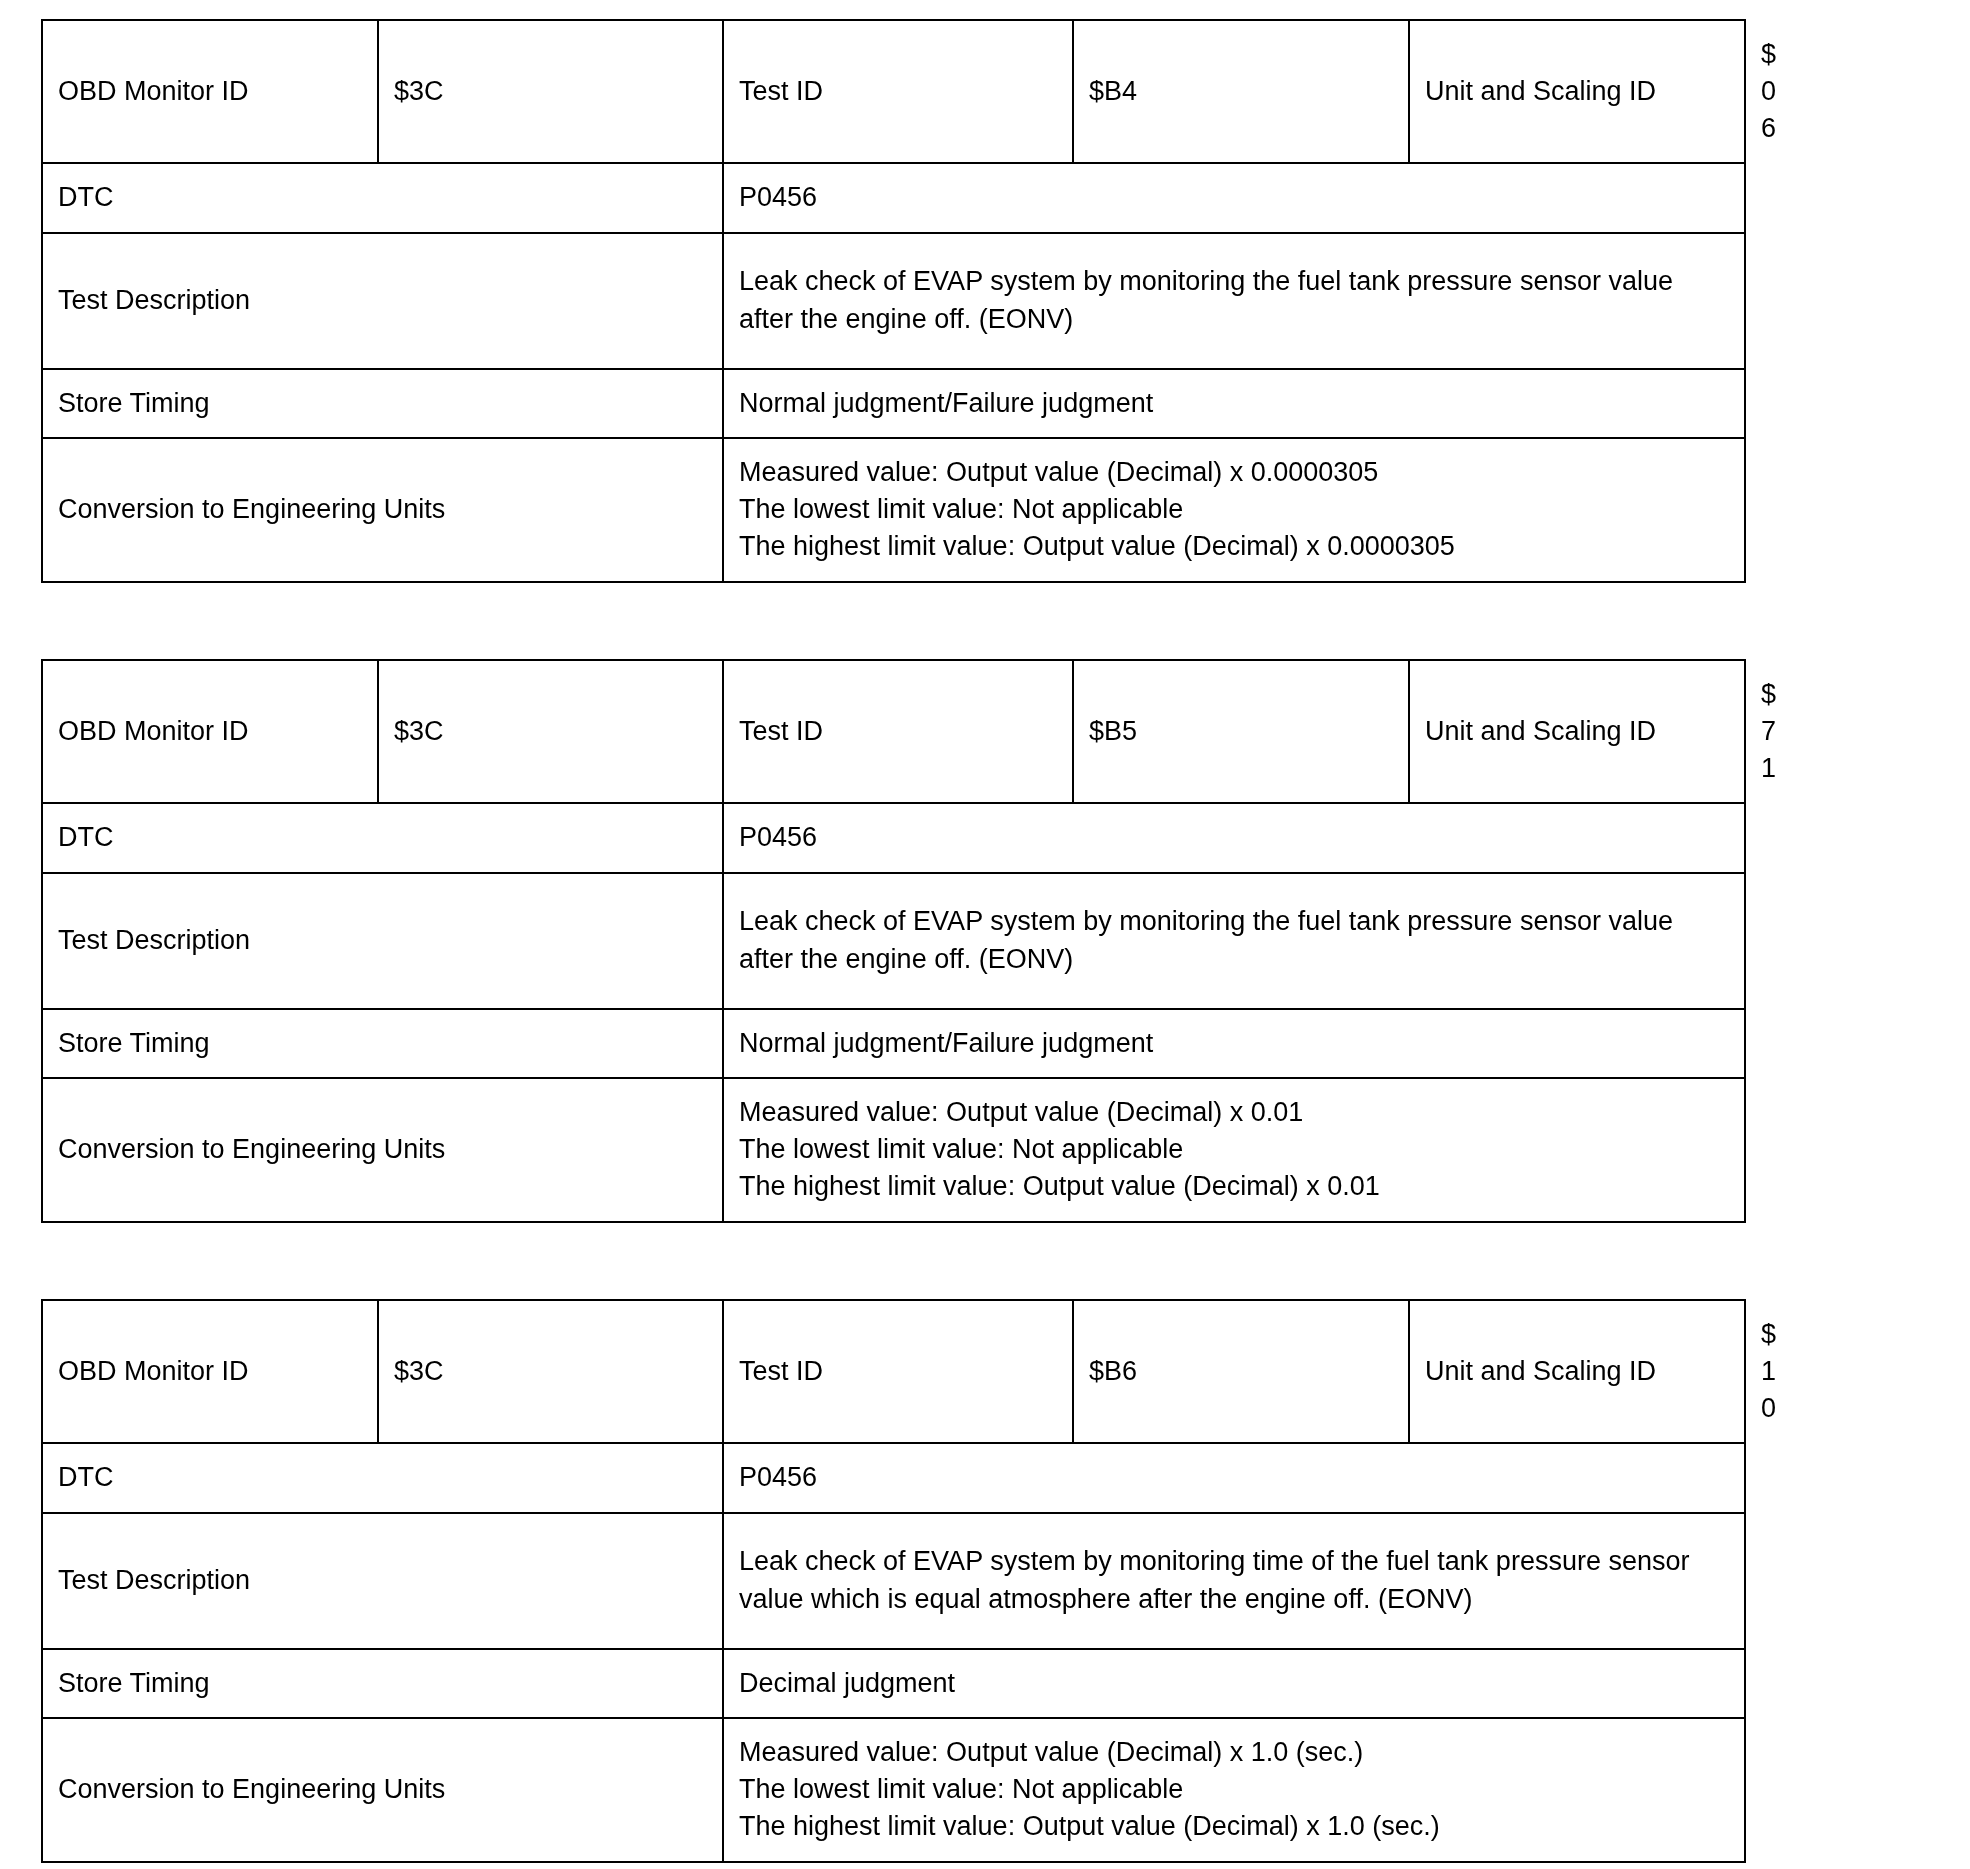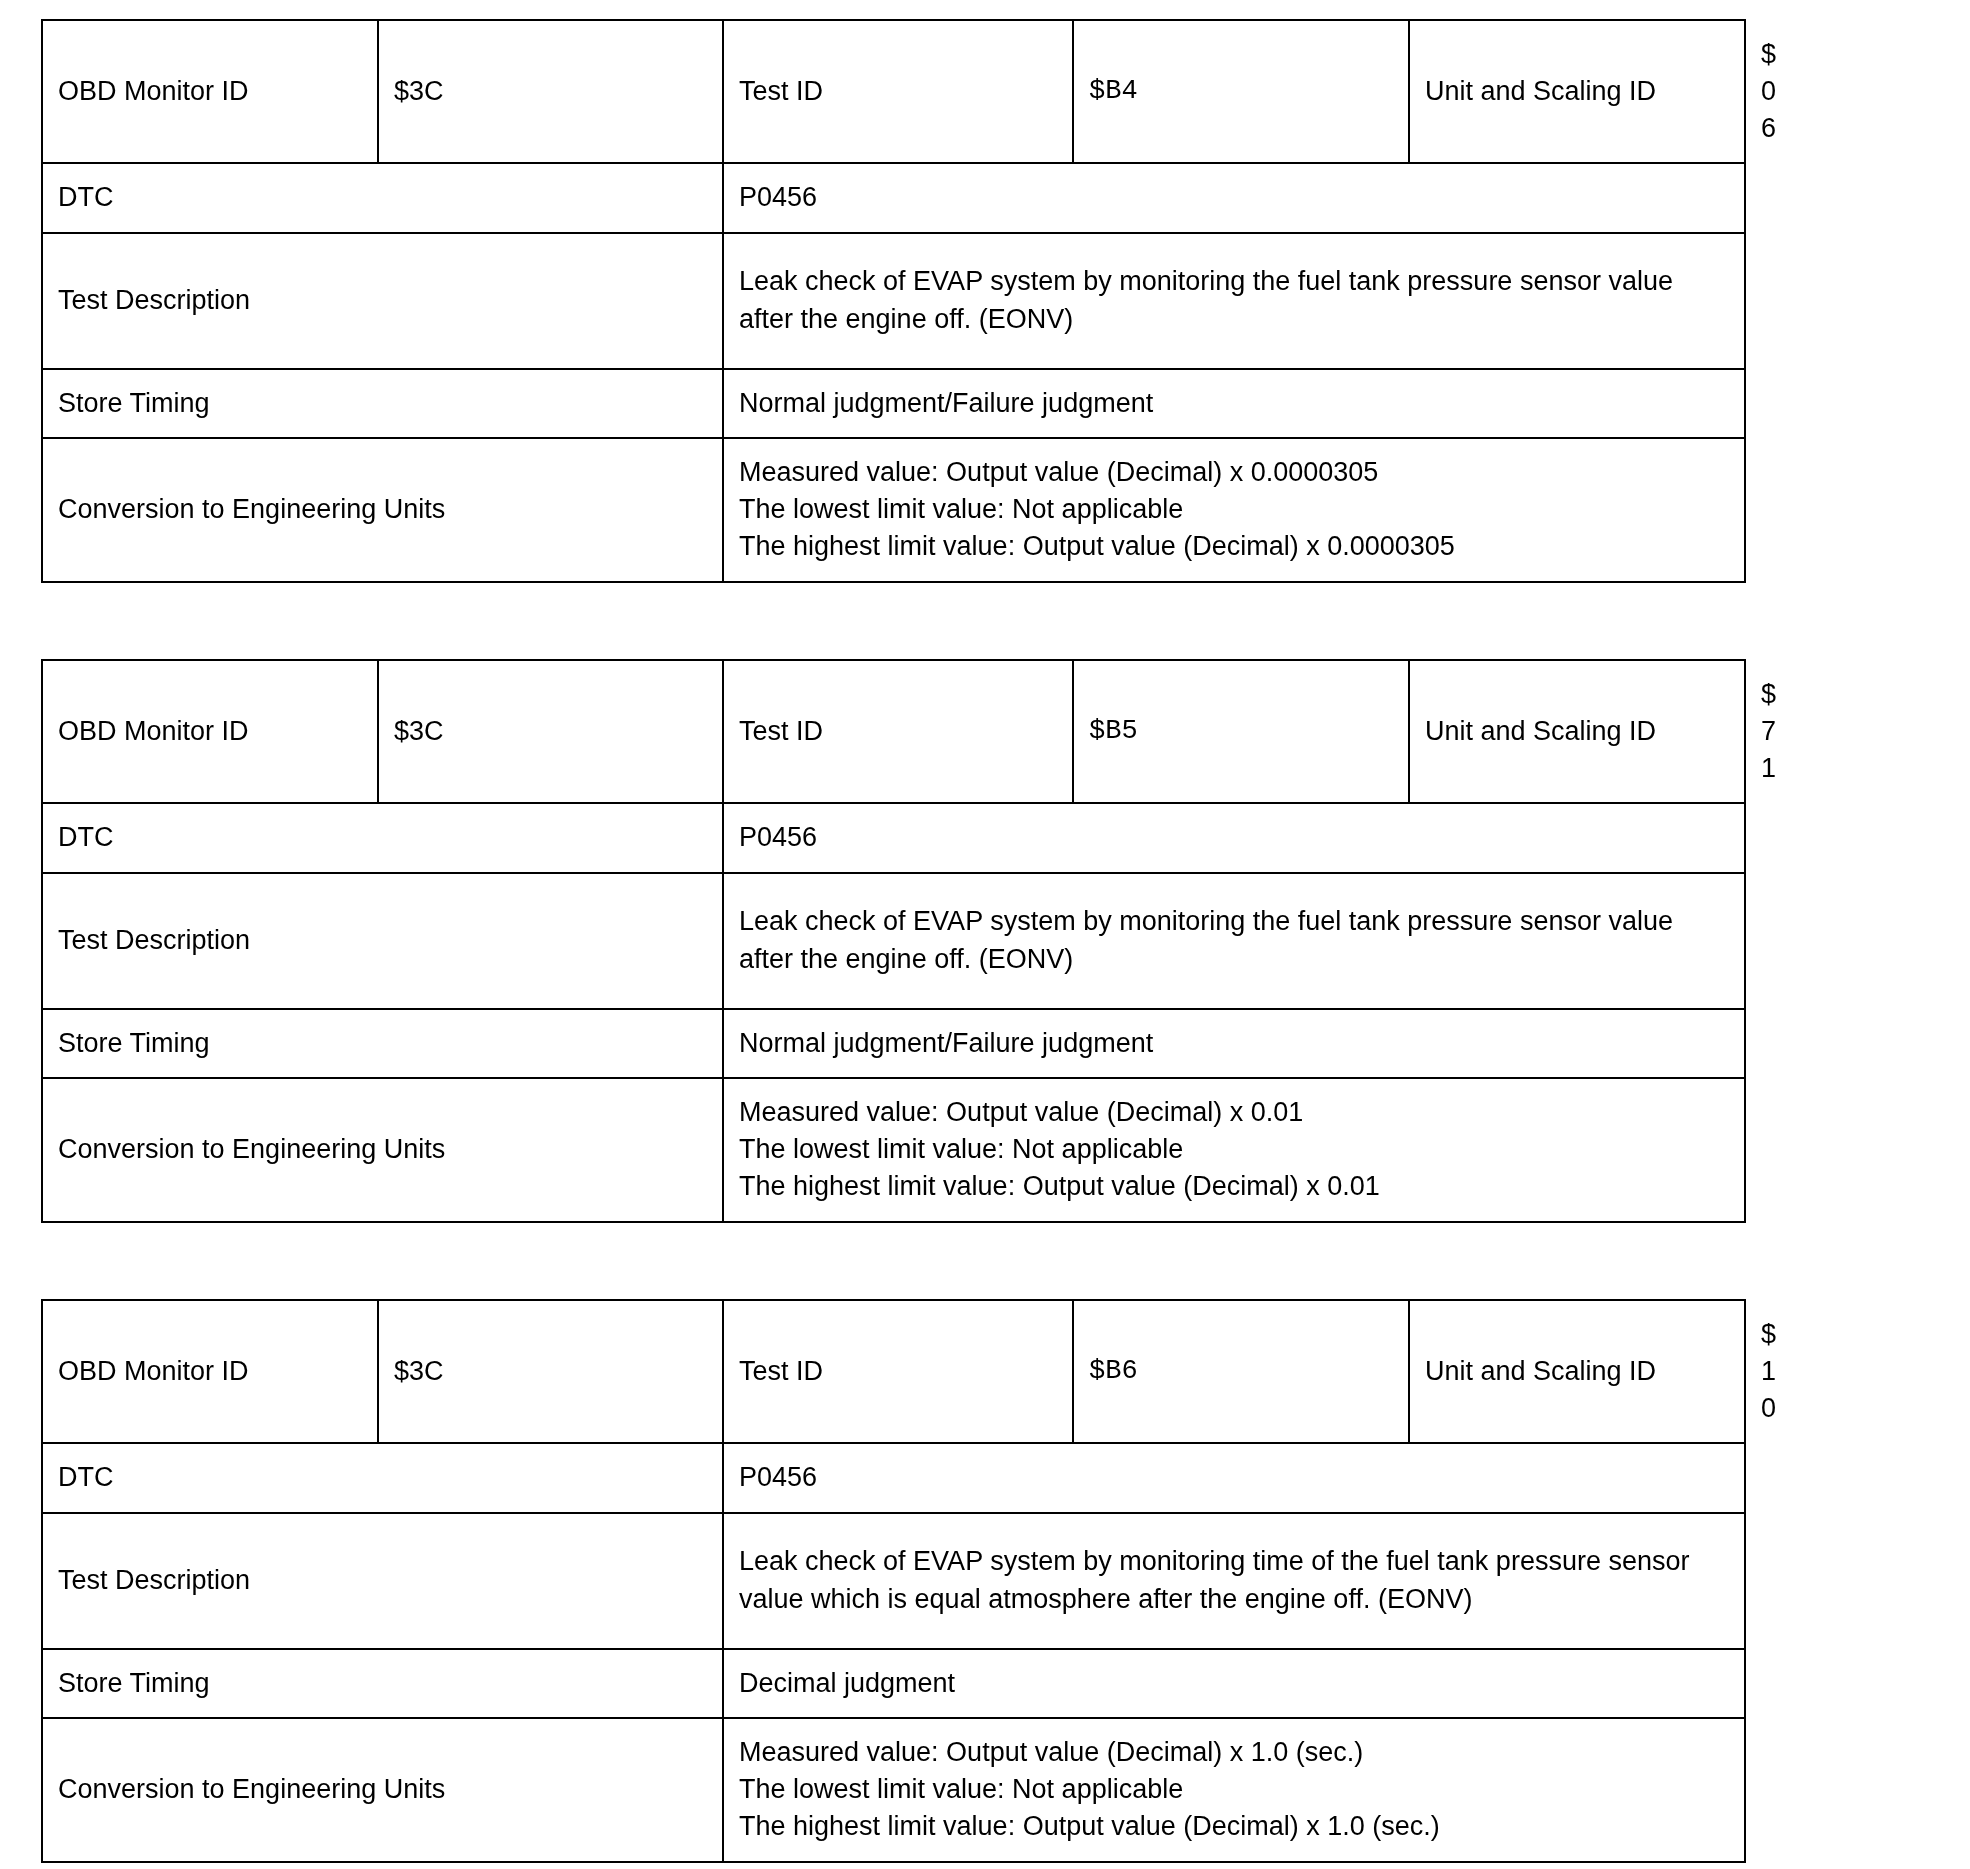--- a/index.html
+++ b/index.html
@@ -46,21 +46,21 @@
   td.tall {
     height: 104px;
     margin-top: 14px;
   }
   .multi {
     white-space: pre-line;
   }
   .col-a { width: 306px; }
   .col-b { width: 315px; margin-left: 39px; }
   .col-c { width: 320px; }
-  .col-d { width: 306px; font-family: Liberation Mono, monospace; }
+  .col-d { width: 306px; }
   .col-e { width: 306px; }
   .col-f { width: auto; margin-top: 48px; }
   .unit-label {
     line-height: 1.3;
   }
 </style>
 </head>
 <body>
 
 <div class="page">

